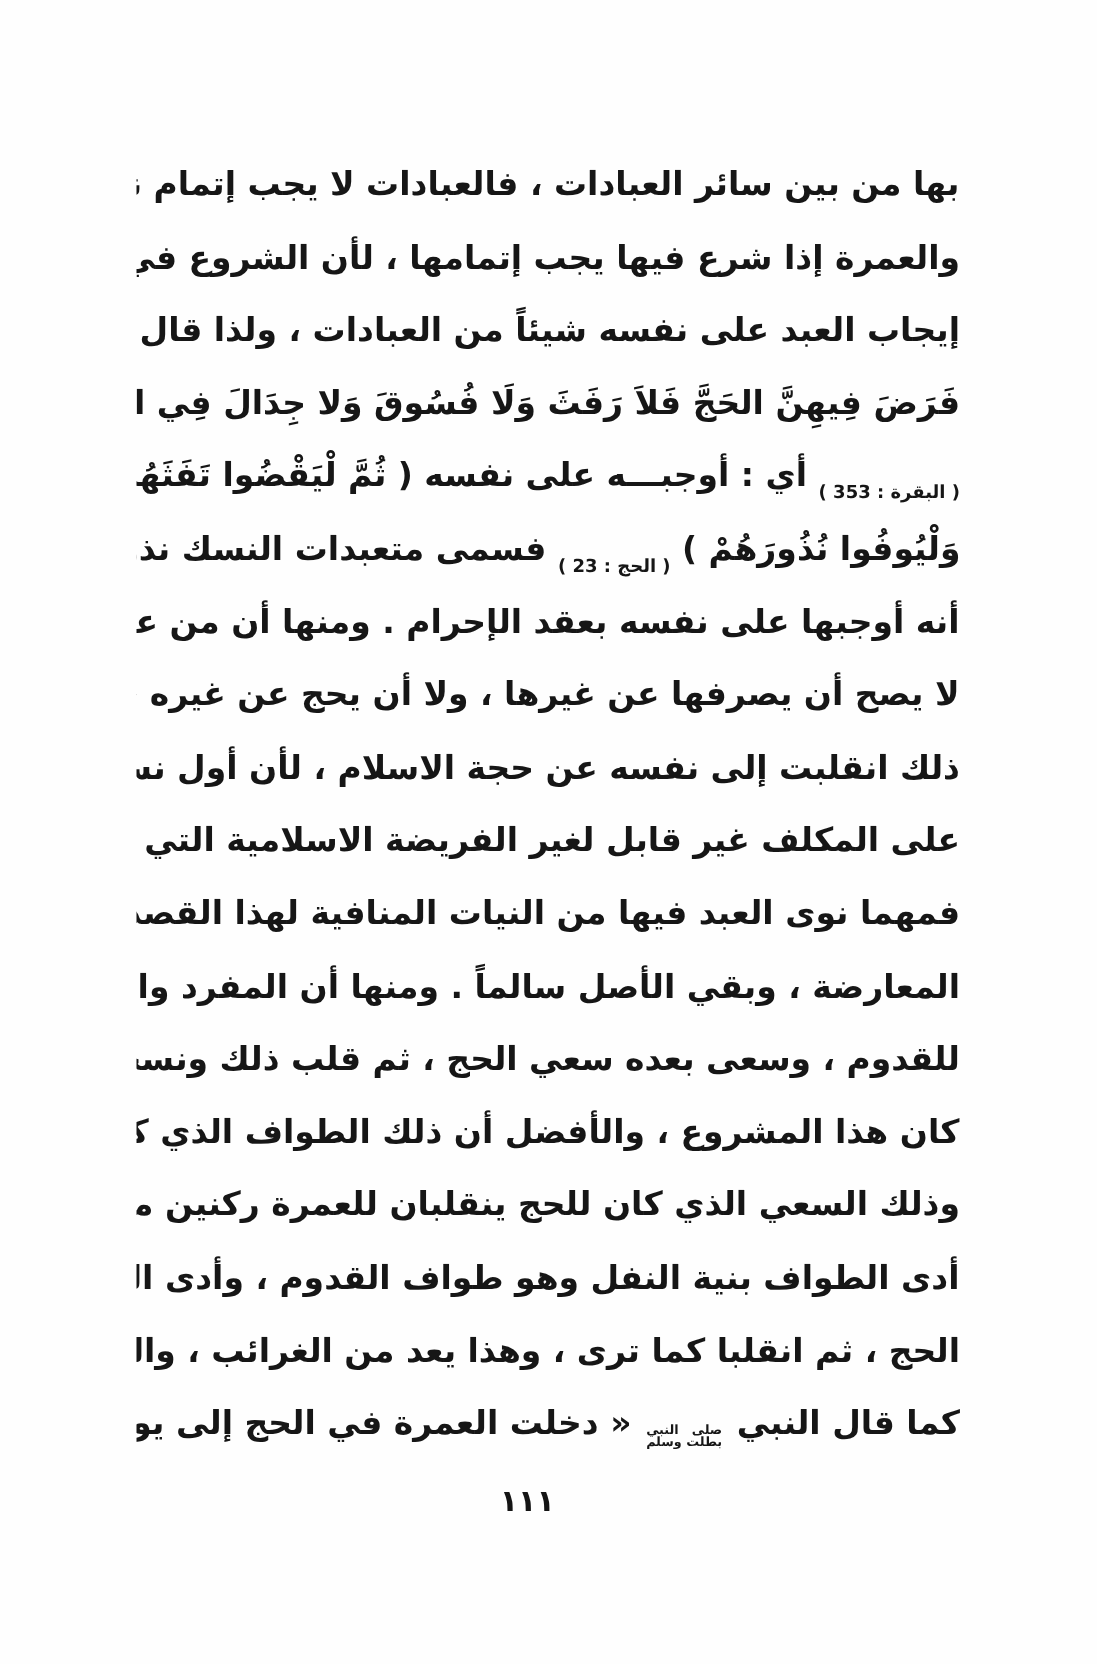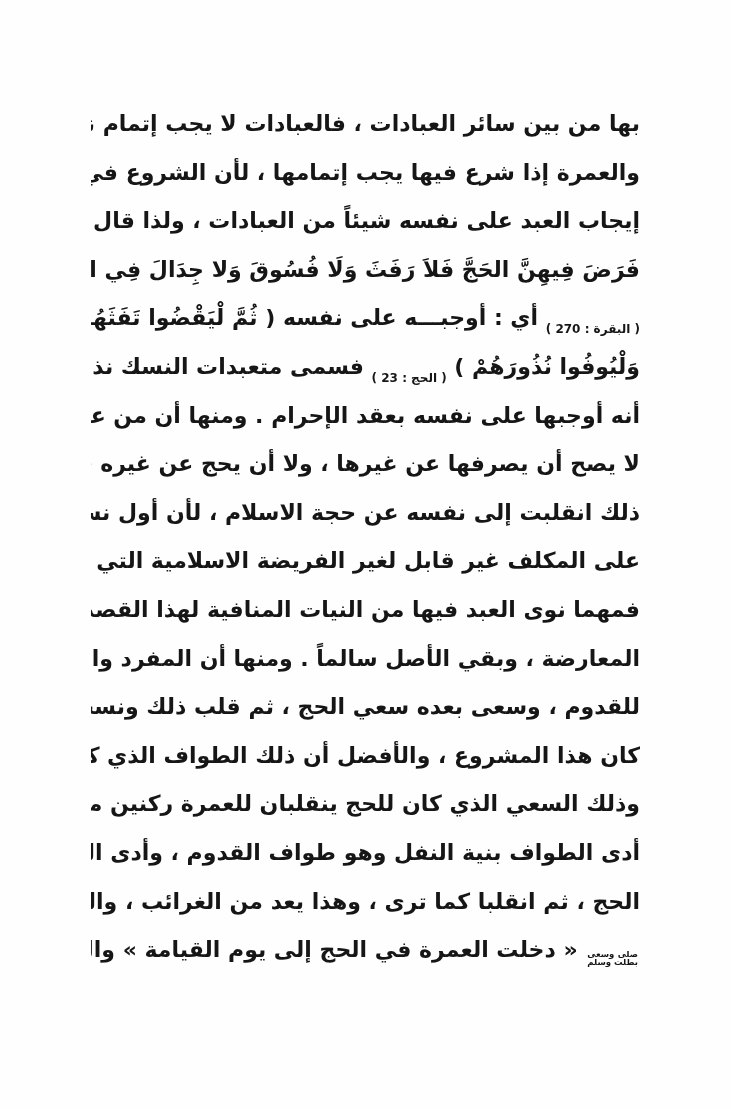--- a/index.html
+++ b/index.html
@@ -64,28 +64,29 @@
 </style>
 </head>
 <body>
 
 <div class="page">
   <div class="textblock">
       <div class="line"><span class="txt">بها من بين سائر العبادات ، فالعبادات لا يجب إتمام نوافلها ، والحج</span></div>
       <div class="line"><span class="txt">والعمرة إذا شرع فيها يجب إتمامها ، لأن الشروع في عقديهما بمنزلة</span></div>
       <div class="line"><span class="txt">إيجاب العبد على نفسه شيئاً من العبادات ، ولذا قال تعالى : ( فَمَنْ</span></div>
       <div class="line"><span class="txt">فَرَضَ فِيهِنَّ الحَجَّ فَلاَ رَفَثَ وَلَا فُسُوقَ وَلا جِدَالَ فِي الحَجِّ )</span></div>
-      <div class="line"><span class="ref">( البقرة : 270 )</span><span class="txt"> أي : أوجبـــه على نفسه ( ثُمَّ لْيَقْضُوا تَفَثَهُمْ</span></div>
+      <div class="line"><span class="ref">( البقرة : 353 )</span><span class="txt"> أي : أوجبـــه على نفسه ( ثُمَّ لْيَقْضُوا تَفَثَهُمْ</span></div>
       <div class="line"><span class="txt">وَلْيُوفُوا نُذُورَهُمْ ) </span><span class="ref">( الحج : 23 )</span><span class="txt"> فسمى متعبدات النسك نذوراً ، إلا</span></div>
       <div class="line"><span class="txt">أنه أوجبها على نفسه بعقد الإحرام . ومنها أن من عليه حجة الإسلام</span></div>
       <div class="line"><span class="txt">لا يصح أن يصرفها عن غيرها ، ولا أن يحج عن غيره ، فإن فعل</span></div>
       <div class="line"><span class="txt">ذلك انقلبت إلى نفسه عن حجة الاسلام ، لأن أول نسك بعد وجوبه</span></div>
       <div class="line"><span class="txt">على المكلف غير قابل لغير الفريضة الاسلامية التي هي فريضة العمر ،</span></div>
       <div class="line"><span class="txt">فمهما نوى العبد فيها من النيات المنافية لهذا القصد ، بطلت تلك النيات</span></div>
       <div class="line"><span class="txt">المعارضة ، وبقي الأصل سالماً . ومنها أن المفرد والقارن إذا طاف</span></div>
       <div class="line"><span class="txt">للقدوم ، وسعى بعده سعي الحج ، ثم قلب ذلك ونسخه إلى العمرة،</span></div>
       <div class="line"><span class="txt">كان هذا المشروع ، والأفضل أن ذلك الطواف الذي كان للقدوم ،</span></div>
       <div class="line"><span class="txt">وذلك السعي الذي كان للحج ينقلبان للعمرة ركنين من أركانها، مع أنه</span></div>
       <div class="line"><span class="txt">أدى الطواف بنية النفل وهو طواف القدوم ، وأدى السعي بنية سعي</span></div>
       <div class="line"><span class="txt">الحج ، ثم انقلبا كما ترى ، وهذا يعد من الغرائب ، والسبب في ذلك</span></div>
-      <div class="line"><span class="saw"><span class="saw-row">صلى وسعى</span><span class="saw-row">بطلت وسلم</span></span><span class="txt"> « دخلت العمرة في الحج إلى يوم القيامة » والعمرة</span></div>
+      <div class="line"><span class="txt">كما قال النبي </span><span class="saw"><span class="saw-row">صلى النبي</span><span class="saw-row">بطلت وسلم</span></span><span class="txt"> « دخلت العمرة في الحج إلى يوم القيامة » والعمرة</span></div>
     </div>
+  <div class="pagenum">١١١</div>
 </div>
 
 </body></html>

